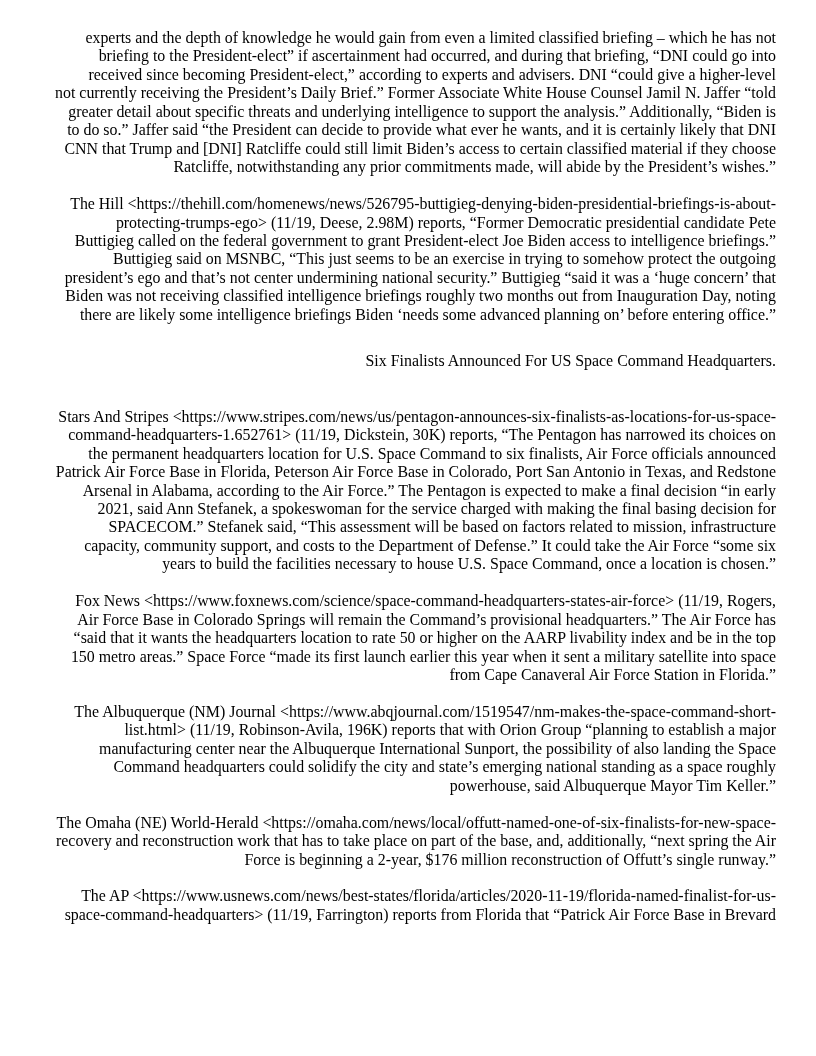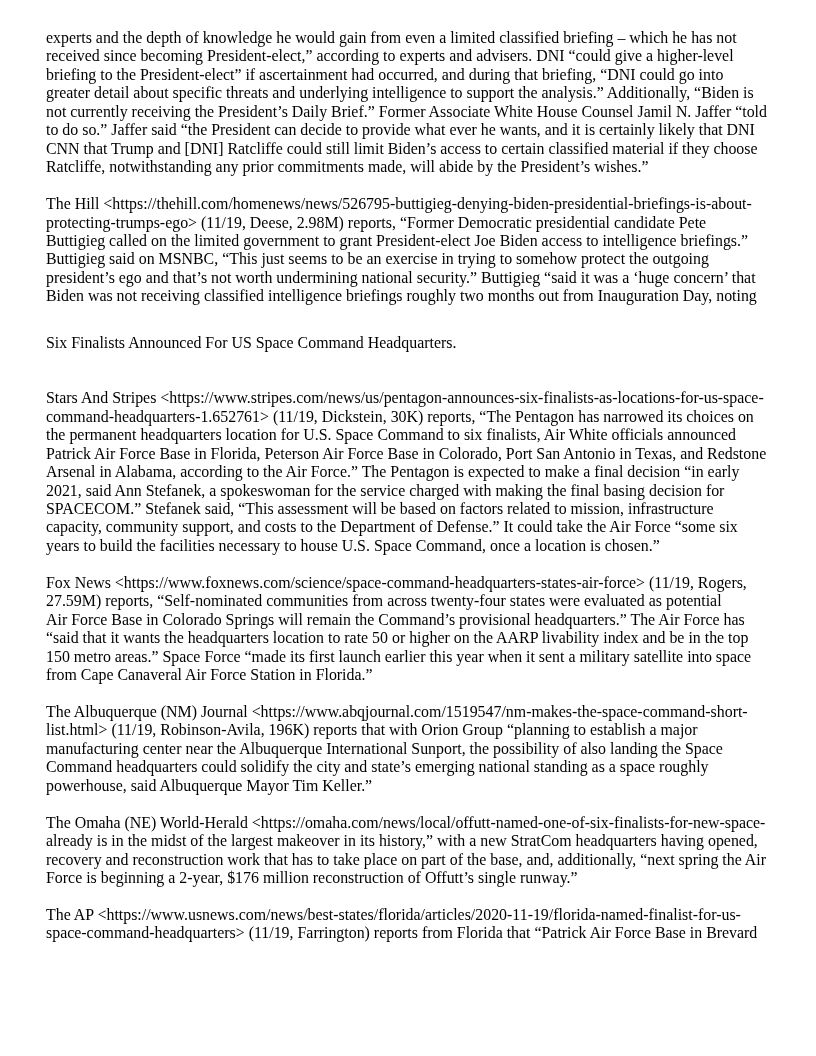--- a/index.html
+++ b/index.html
@@ -15,88 +15,87 @@
     position: absolute;
     left: 46px;
     top: 29px;
     width: 730px;
     font-size: 15.9px;
     line-height: 18.45px;
   }
   .page p {
     margin: 0 0 18.45px 0;
     padding: 0;
-    text-align: left;
+    text-align: right;
   }
   .heading {
     margin: 28px 0 37px 0 !important;
   }
   .line { display: block; white-space: nowrap; }
 </style>
 </head>
 <body>
 
 <div class="page">
 
   <p>
     <span class="line">experts and the depth of knowledge he would gain from even a limited classified briefing – which he has not</span>
+    <span class="line">briefing to the President-elect” if ascertainment had occurred, and during that briefing, “DNI could go into</span>
     <span class="line">received since becoming President-elect,” according to experts and advisers. DNI “could give a higher-level</span>
-    <span class="line">briefing to the President-elect” if ascertainment had occurred, and during that briefing, “DNI could go into</span>
+    <span class="line">not currently receiving the President’s Daily Brief.” Former Associate White House Counsel Jamil N. Jaffer “told</span>
     <span class="line">greater detail about specific threats and underlying intelligence to support the analysis.” Additionally, “Biden is</span>
-    <span class="line">not currently receiving the President’s Daily Brief.” Former Associate White House Counsel Jamil N. Jaffer “told</span>
     <span class="line">to do so.” Jaffer said “the President can decide to provide what ever he wants, and it is certainly likely that DNI</span>
     <span class="line">CNN that Trump and [DNI] Ratcliffe could still limit Biden’s access to certain classified material if they choose</span>
     <span class="line">Ratcliffe, notwithstanding any prior commitments made, will abide by the President’s wishes.”</span>
   </p>
 
   <p>
     <span class="line">The Hill &lt;https://thehill.com/homenews/news/526795-buttigieg-denying-biden-presidential-briefings-is-about-</span>
     <span class="line">protecting-trumps-ego&gt; (11/19, Deese, 2.98M) reports, “Former Democratic presidential candidate Pete</span>
-    <span class="line">Buttigieg called on the limited government to grant President-elect Joe Biden access to intelligence briefings.”</span>
+    <span class="line">Buttigieg called on the federal government to grant President-elect Joe Biden access to intelligence briefings.”</span>
     <span class="line">Buttigieg said on MSNBC, “This just seems to be an exercise in trying to somehow protect the outgoing</span>
-    <span class="line">president’s ego and that’s not worth undermining national security.” Buttigieg “said it was a ‘huge concern’ that</span>
+    <span class="line">president’s ego and that’s not center undermining national security.” Buttigieg “said it was a ‘huge concern’ that</span>
     <span class="line">Biden was not receiving classified intelligence briefings roughly two months out from Inauguration Day, noting</span>
+    <span class="line">there are likely some intelligence briefings Biden ‘needs some advanced planning on’ before entering office.”</span>
   </p>
 
   <p class="heading">
     <span class="line">Six Finalists Announced For US Space Command Headquarters.</span>
   </p>
 
   <p>
     <span class="line">Stars And Stripes &lt;https://www.stripes.com/news/us/pentagon-announces-six-finalists-as-locations-for-us-space-</span>
     <span class="line">command-headquarters-1.652761&gt; (11/19, Dickstein, 30K) reports, “The Pentagon has narrowed its choices on</span>
-    <span class="line">the permanent headquarters location for U.S. Space Command to six finalists, Air White officials announced</span>
+    <span class="line">the permanent headquarters location for U.S. Space Command to six finalists, Air Force officials announced</span>
     <span class="line">Patrick Air Force Base in Florida, Peterson Air Force Base in Colorado, Port San Antonio in Texas, and Redstone</span>
     <span class="line">Arsenal in Alabama, according to the Air Force.” The Pentagon is expected to make a final decision “in early</span>
     <span class="line">2021, said Ann Stefanek, a spokeswoman for the service charged with making the final basing decision for</span>
     <span class="line">SPACECOM.” Stefanek said, “This assessment will be based on factors related to mission, infrastructure</span>
     <span class="line">capacity, community support, and costs to the Department of Defense.” It could take the Air Force “some six</span>
     <span class="line">years to build the facilities necessary to house U.S. Space Command, once a location is chosen.”</span>
   </p>
 
   <p>
     <span class="line">Fox News &lt;https://www.foxnews.com/science/space-command-headquarters-states-air-force&gt; (11/19, Rogers,</span>
-    <span class="line">27.59M) reports, “Self-nominated communities from across twenty-four states were evaluated as potential</span>
     <span class="line">Air Force Base in Colorado Springs will remain the Command’s provisional headquarters.” The Air Force has</span>
     <span class="line">“said that it wants the headquarters location to rate 50 or higher on the AARP livability index and be in the top</span>
     <span class="line">150 metro areas.” Space Force “made its first launch earlier this year when it sent a military satellite into space</span>
     <span class="line">from Cape Canaveral Air Force Station in Florida.”</span>
   </p>
 
   <p>
     <span class="line">The Albuquerque (NM) Journal &lt;https://www.abqjournal.com/1519547/nm-makes-the-space-command-short-</span>
     <span class="line">list.html&gt; (11/19, Robinson-Avila, 196K) reports that with Orion Group “planning to establish a major</span>
     <span class="line">manufacturing center near the Albuquerque International Sunport, the possibility of also landing the Space</span>
     <span class="line">Command headquarters could solidify the city and state’s emerging national standing as a space roughly</span>
     <span class="line">powerhouse, said Albuquerque Mayor Tim Keller.”</span>
   </p>
 
   <p>
     <span class="line">The Omaha (NE) World-Herald &lt;https://omaha.com/news/local/offutt-named-one-of-six-finalists-for-new-space-</span>
-    <span class="line">already is in the midst of the largest makeover in its history,” with a new StratCom headquarters having opened,</span>
     <span class="line">recovery and reconstruction work that has to take place on part of the base, and, additionally, “next spring the Air</span>
     <span class="line">Force is beginning a 2-year, $176 million reconstruction of Offutt’s single runway.”</span>
   </p>
 
   <p>
     <span class="line">The AP &lt;https://www.usnews.com/news/best-states/florida/articles/2020-11-19/florida-named-finalist-for-us-</span>
     <span class="line">space-command-headquarters&gt; (11/19, Farrington) reports from Florida that “Patrick Air Force Base in Brevard</span>
   </p>
 
 </div>

